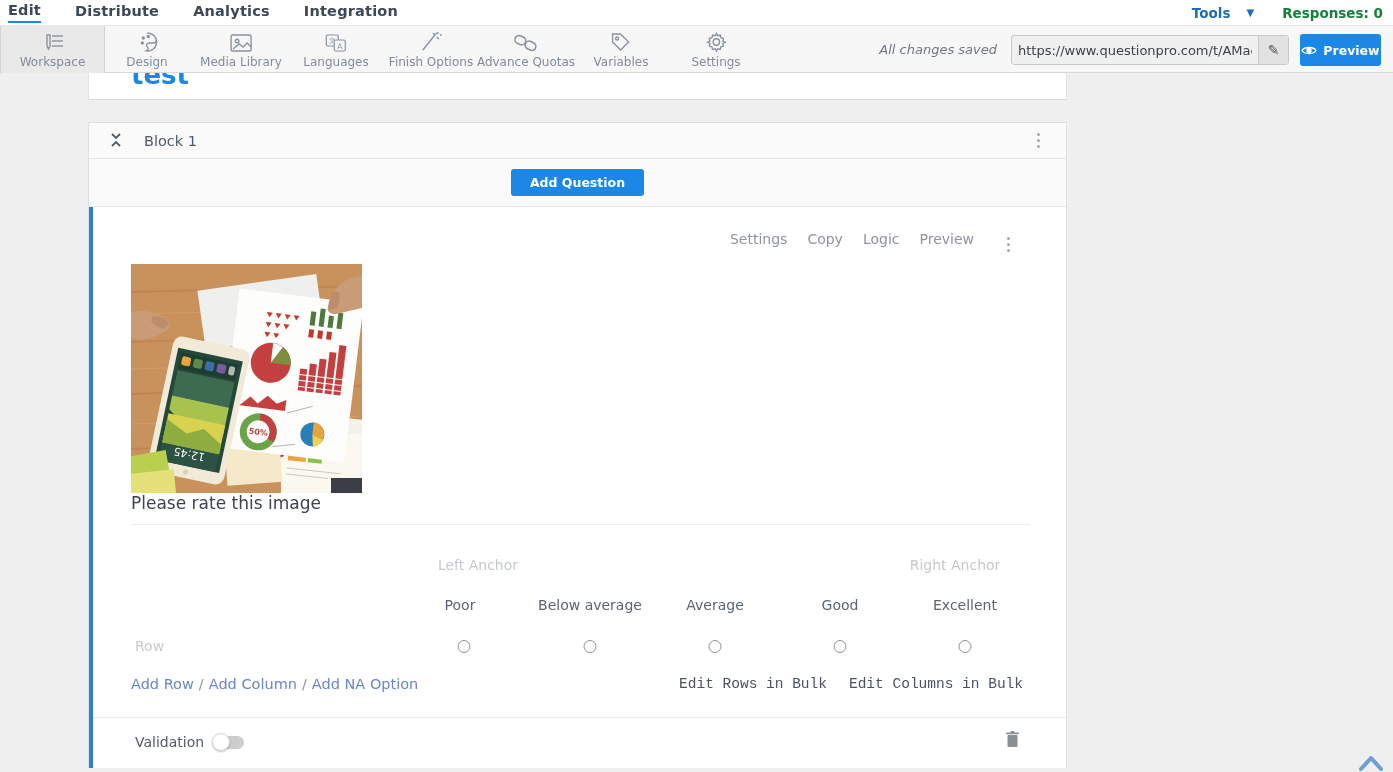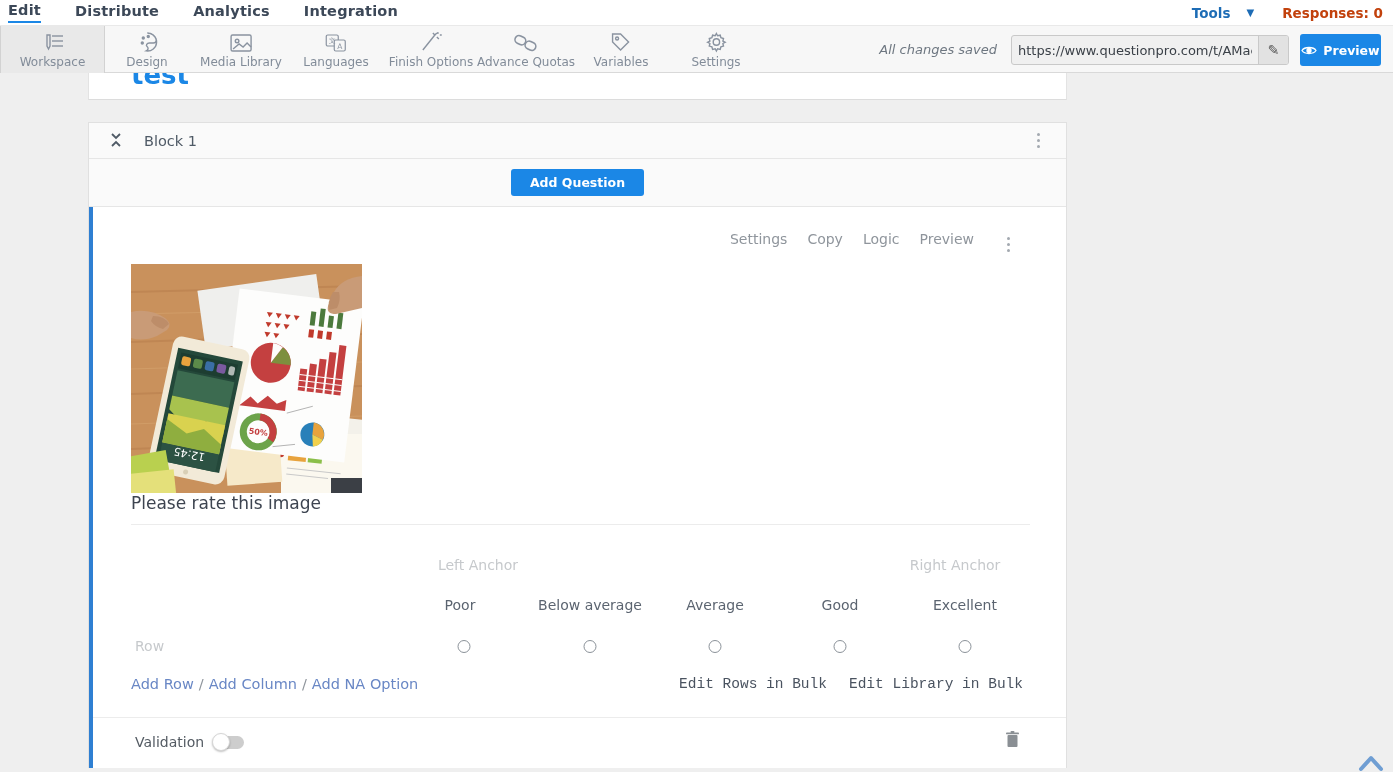--- a/index.html
+++ b/index.html
@@ -10,21 +10,21 @@
   
   .topnav { position:absolute; top:0; left:0; width:100%; height:26px; background:#ffffff;
             display:flex; align-items:center; border-bottom:1px solid #e9e9e9; z-index:30; }
   .topnav .nav-item { font-size:14.5px; font-weight:600; color:#3c4858; margin-left:34px; cursor:pointer;
                       padding-bottom:3px; letter-spacing:0.2px; }
   .topnav .nav-item:first-child { margin-left:8px; }
   .topnav .nav-item.active { border-bottom:2px solid #1b87e6; }
   .topnav-right { margin-left:auto; display:flex; align-items:center; gap:28px; margin-right:10px; }
   .tools { font-size:13.5px; color:#1d6cb5; font-weight:600; cursor:pointer; display:flex; align-items:center; gap:16px; }
   .caret { font-size:10px; color:#1d6cb5; }
-  .responses { font-size:13.5px; color:#c2410c; font-weight:600; cursor:pointer; }
+  .responses { font-size:13.5px; color:#15803d; font-weight:600; cursor:pointer; }
 
   
   .toolbar { position:absolute; top:26px; left:0; width:100%; height:47px; background:#f7f7f7;
              border-bottom:1px solid #d9d9d9; z-index:29; }
   .tool { position:absolute; top:0; height:47px; display:flex; flex-direction:column; align-items:center;
           justify-content:center; gap:2px; cursor:pointer; transform:translateX(-50%); }
   .tool .t-label { font-size:12px; color:#828c99; white-space:nowrap; }
   .tool .t-icon { height:22px; display:flex; align-items:flex-end; justify-content:center; color:#8a93a0; }
   .tool.active-tool { transform:none; left:0; width:105px; background:#e9e9e9;
                       border-left:1px solid #d2d2d2; border-right:1px solid #d2d2d2; }
@@ -392,21 +392,21 @@
       <span class="radio" style="left:497px"></span>
       <span class="radio" style="left:622px"></span>
       <span class="radio" style="left:747px"></span>
       <span class="radio" style="left:872px"></span>
 
       <div class="links-row">
         <a>Add Row</a><span class="sep">/</span><a>Add Column</a><span class="sep">/</span><a>Add NA Option</a>
       </div>
       <div class="bulk-links">
         <span>Edit Rows in Bulk</span>
-        <span>Edit Library in Bulk</span>
+        <span>Edit Columns in Bulk</span>
       </div>
 
       <div class="q-divider"></div>
 
       <div class="validation">
         <span class="v-label">Validation</span>
         <span class="toggle">
             <span class="knob"></span>
           </span>
       </div>

